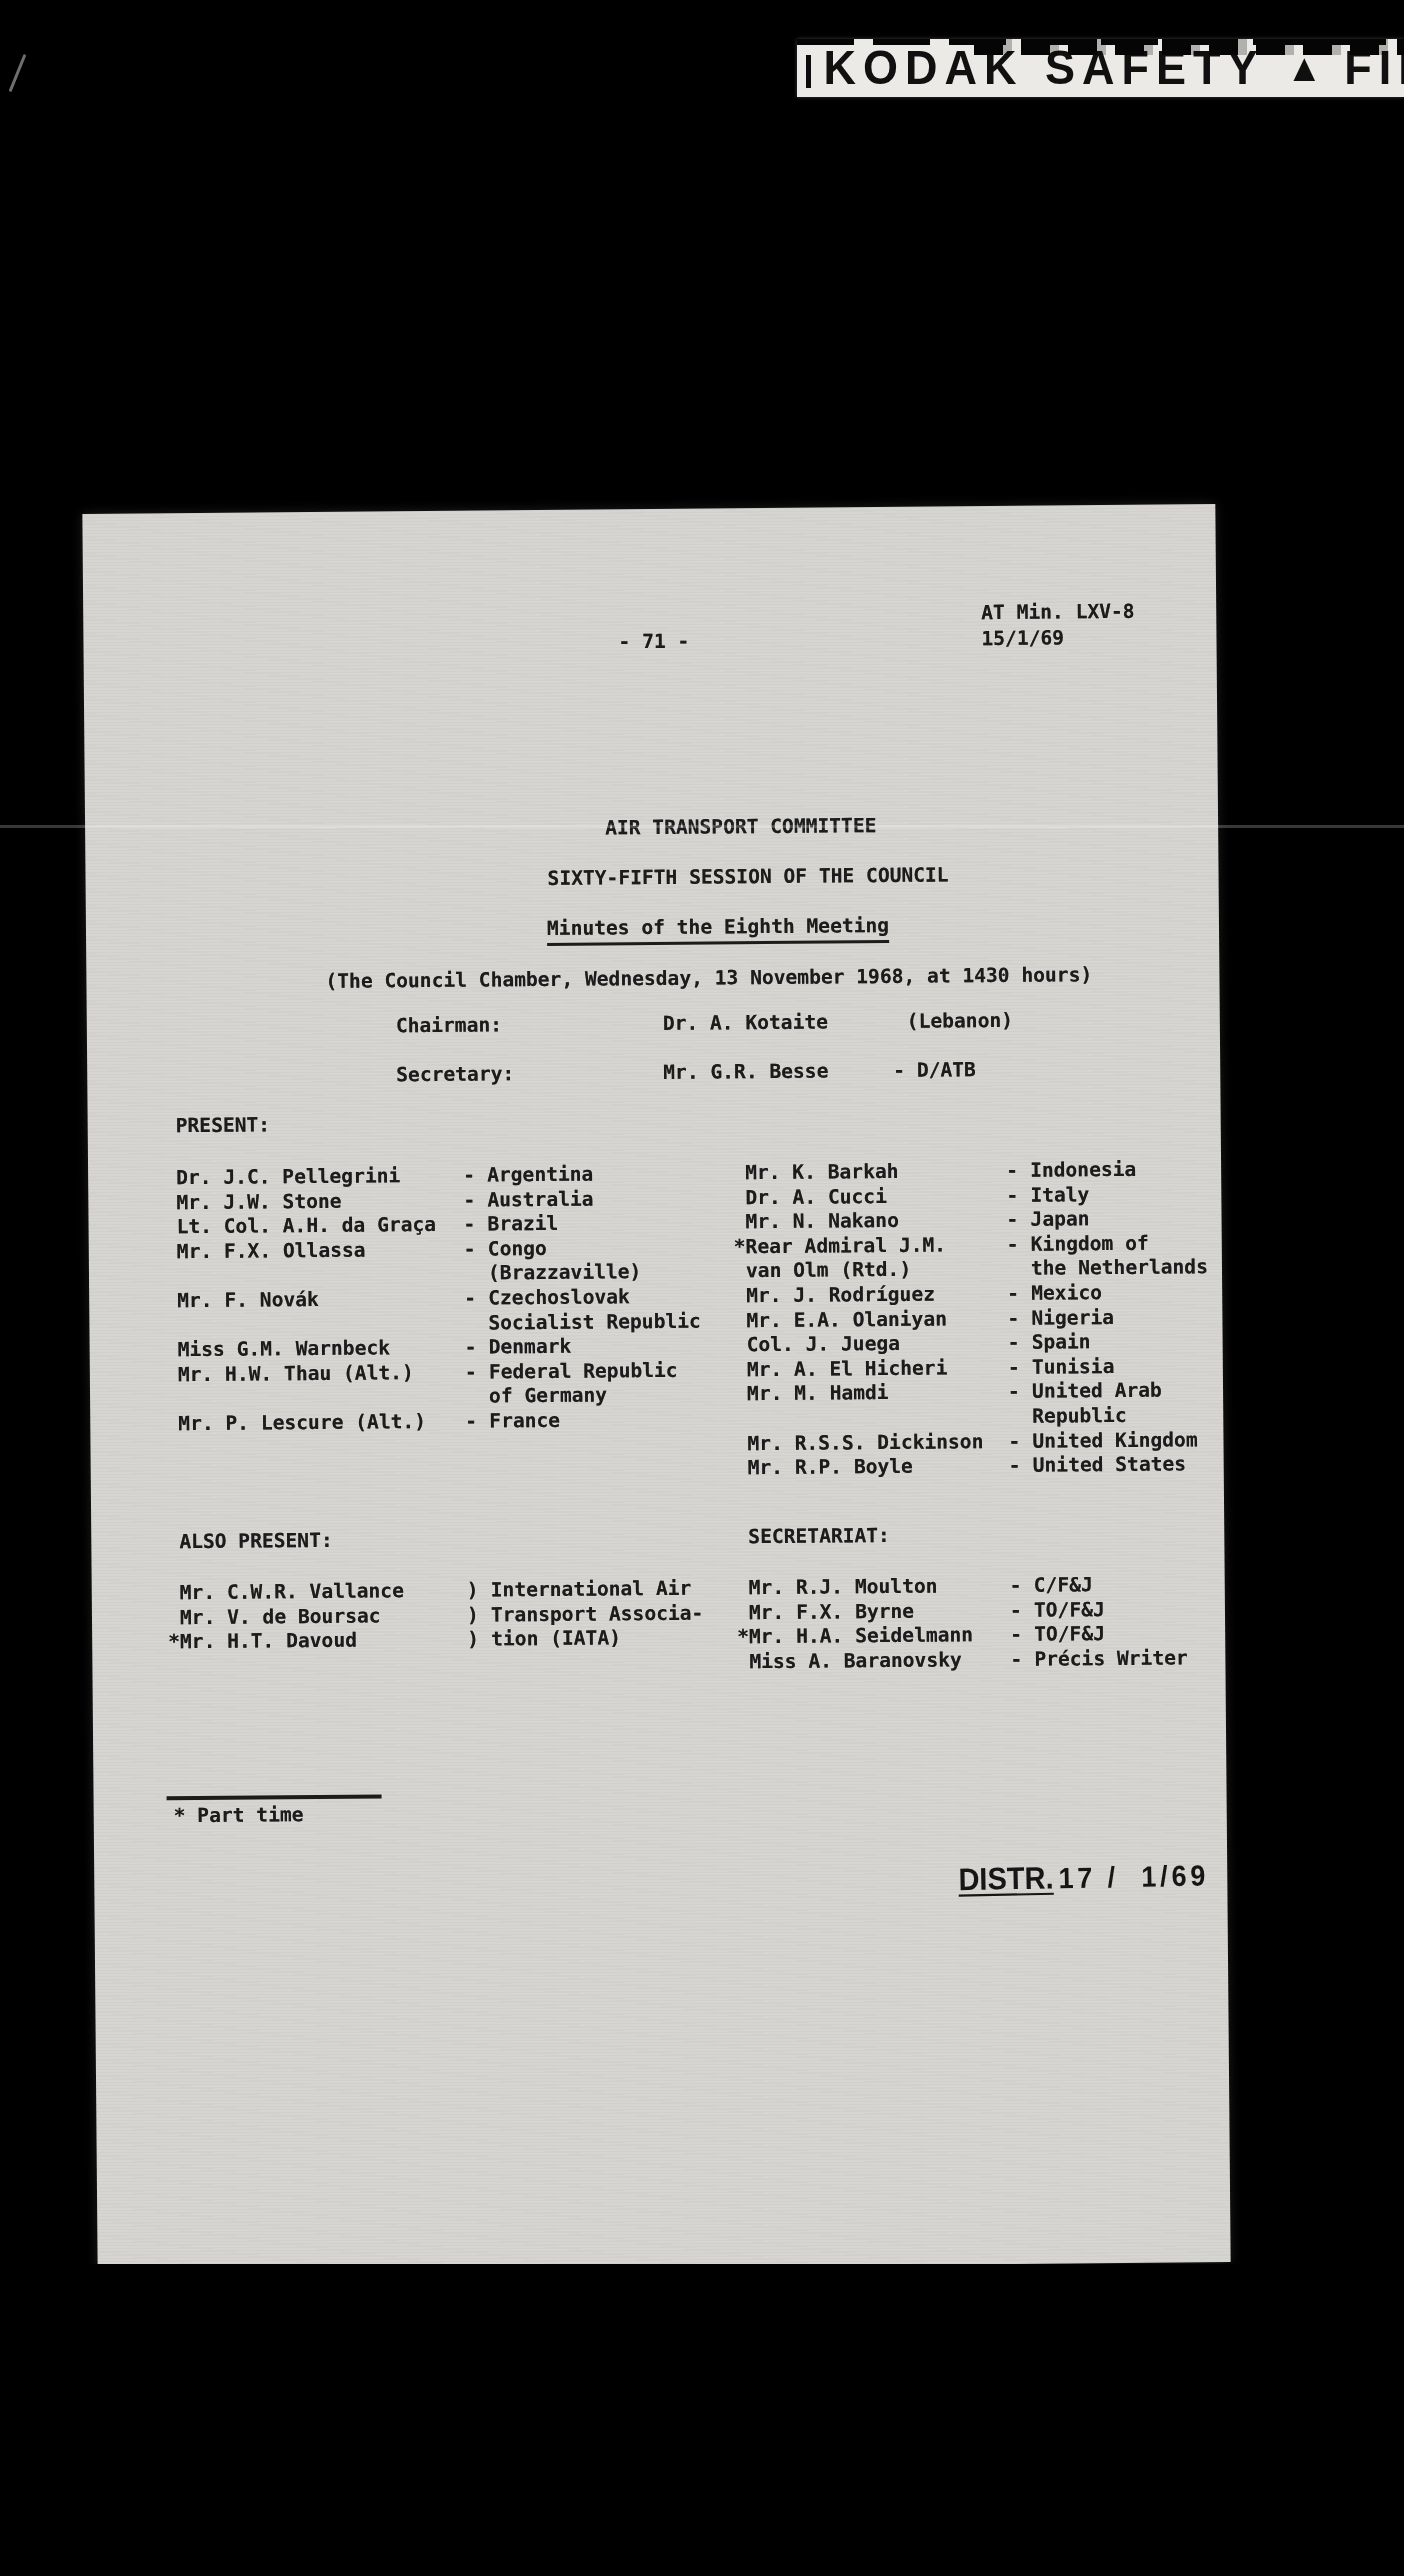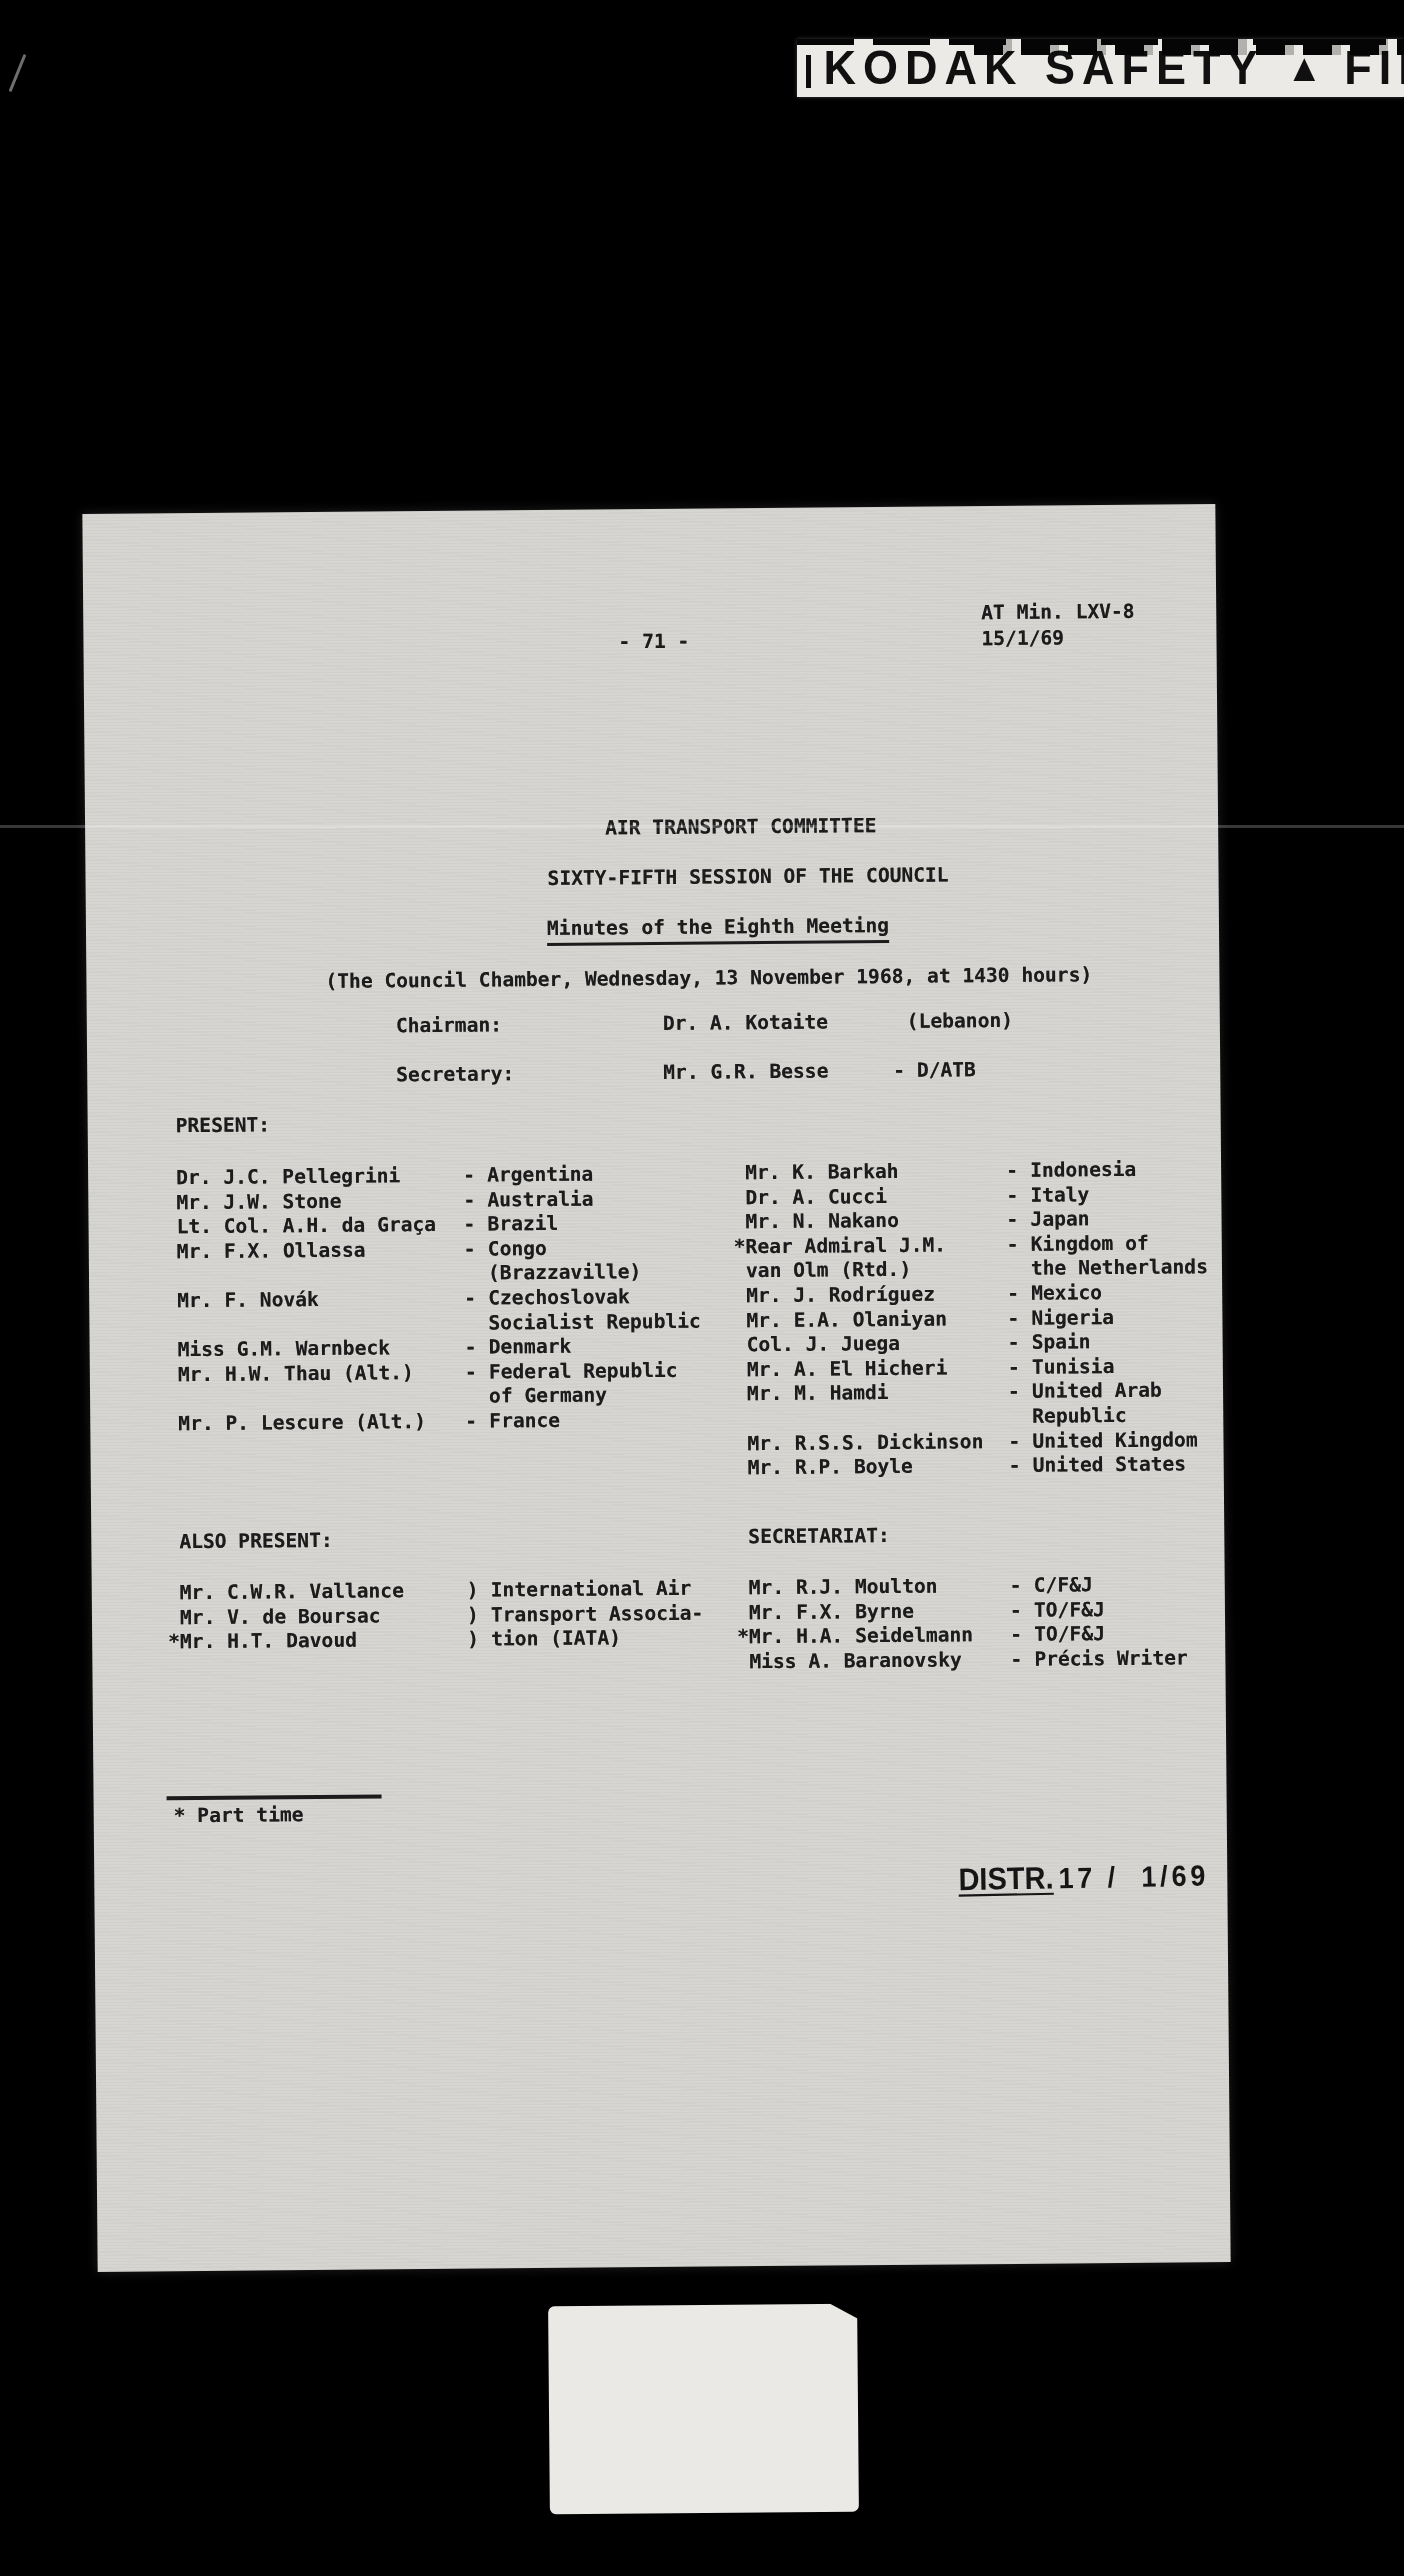--- a/index.html
+++ b/index.html
@@ -5,21 +5,21 @@
   :root{
     --bg:#000000;
     --page:#d6d5d2;
     --ink:#1c1c1c;
     --film-bg:#eceae6;
     --film-ink:#101010;
     --stamp:#161616;
   }
   html,body{margin:0;padding:0;background:#000;}
   #screen{
-    position:relative;width:1404px;height:2576px;
+    position:relative;width:1404px;height:2264px;
     background:var(--bg);overflow:hidden;
     font-family:"DejaVu Sans Mono","Liberation Mono",monospace;
   }
   
   .film-strip{
     position:absolute;left:797px;top:39px;width:607px;height:58px;
     background:var(--film-bg);overflow:hidden;white-space:nowrap;
     display:flex;align-items:center;
     box-shadow:0 0 3.8px rgba(255,255,255,.25);
   }

